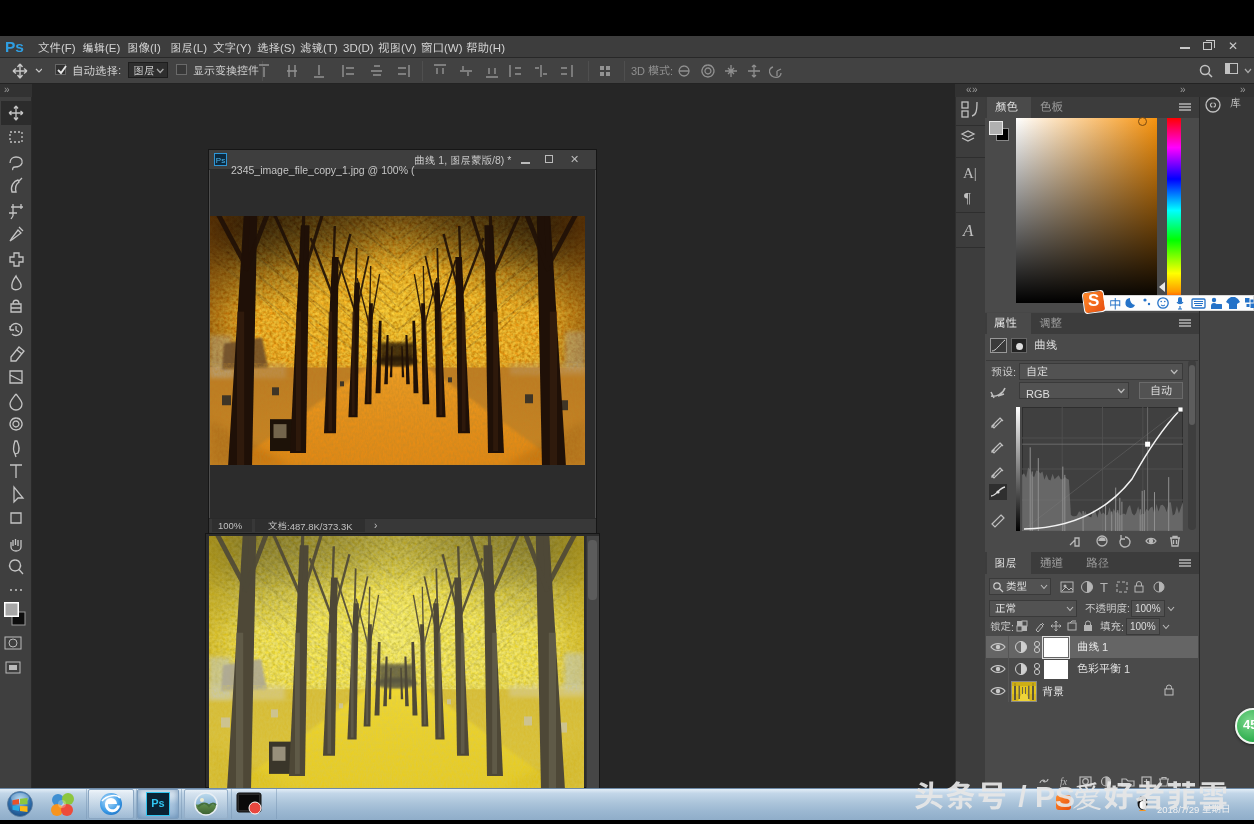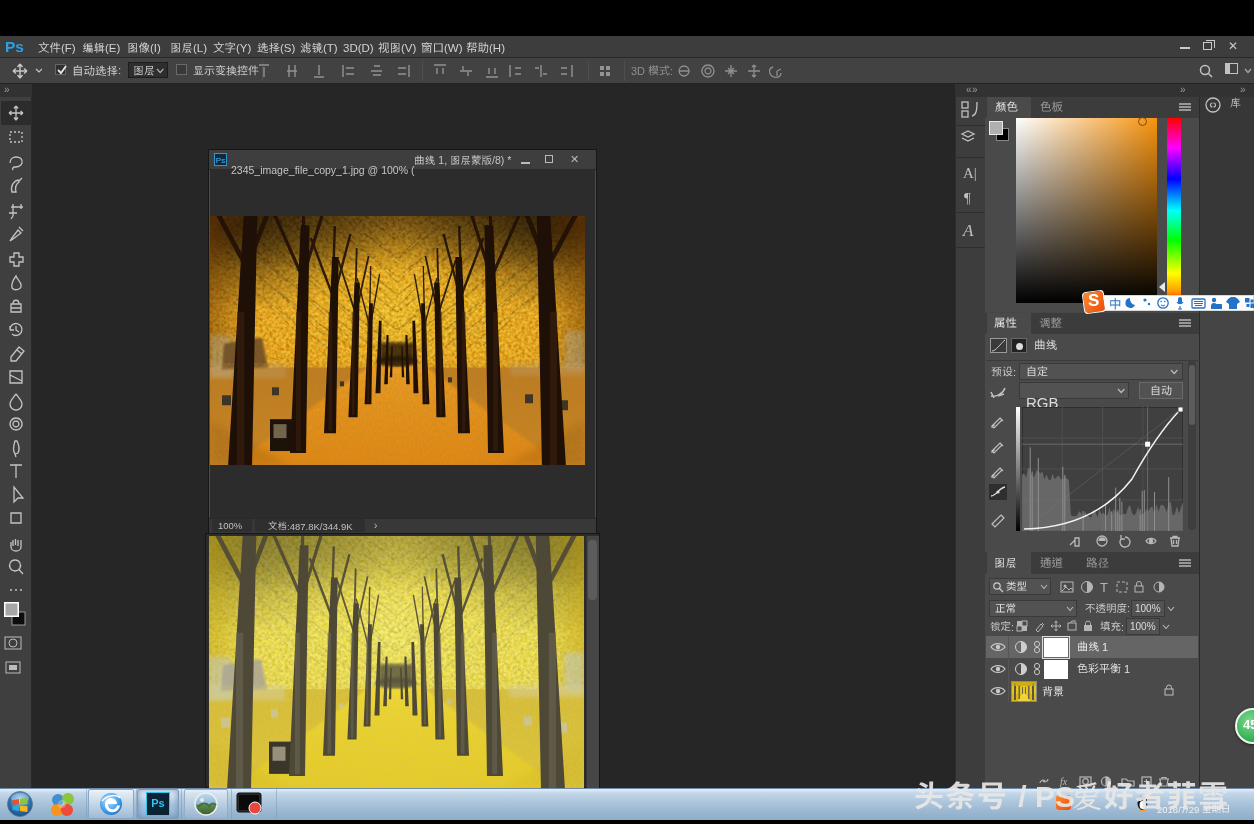--- a/index.html
+++ b/index.html
@@ -504,21 +504,21 @@
 <div style="position:absolute;left:209.0px;top:518.0px;width:387.0px;height:14.5px;background:#383838;border-top:1px solid #2a2a2a"></div>
 <div style="position:absolute;left:212.0px;top:519.0px;width:40.0px;height:12.5px;background:#2f2f2f;"></div>
 <div style="position:absolute;left:218.0px;top:520.0px;font-size:9.5px;color:#c0c0c0;white-space:pre;line-height:11.4px">100%</div>
 <div style="position:absolute;left:255.0px;top:519.0px;width:110.0px;height:12.5px;background:#2f2f2f;"></div>
 <svg style="position:absolute;left:268.0px;top:521.0px;overflow:visible" width="19.0" height="12.3">
     <g transform="translate(0,8.17) scale(0.0950,-0.0950)" fill="#c0c0c0">
       <use href="#g6587" x="0"></use>
       <use href="#g6863" x="100"></use>
     </g>
   </svg>
-<div style="position:absolute;left:287.0px;top:520.5px;font-size:9.5px;color:#c0c0c0;white-space:pre;line-height:11.4px">:487.8K/344.9K</div>
+<div style="position:absolute;left:287.0px;top:520.5px;font-size:9.5px;color:#c0c0c0;white-space:pre;line-height:11.4px">:487.8K/373.3K</div>
 <div style="position:absolute;left:374.0px;top:519.5px;font-size:10.0px;color:#c0c0c0;white-space:pre;line-height:12.0px">›</div>
 <div style="position:absolute;left:205px;top:533px;width:395px;height:255px;background:#2c2c2c;border:1px solid #161616"></div>
 <div style="position:absolute;left:209px;top:536px;width:375px;height:252px;overflow:hidden">
     <svg width="375" height="252" viewBox="0 0 375 250" preserveAspectRatio="none" style="display:block">
       <defs>
         <radialGradient id="bcan" cx="0.5" cy="0.58" r="0.8">
           <stop offset="0" stop-color="#fff034"></stop>
           <stop offset="0.5" stop-color="#f2d71a"></stop>
           <stop offset="1" stop-color="#c2a30f"></stop>
         </radialGradient>
@@ -793,21 +793,21 @@
       <use href="#g5B9A" x="100"></use>
     </g>
   </svg>
 <svg style="position:absolute;left:1170px;top:369px" width="9" height="6">
     <path d="M1,1 l3.2,3.5 3.2,-3.5" stroke="#bbb" stroke-width="1.2" fill="none"></path>
   </svg>
 <svg style="position:absolute;left:988px;top:384px" width="20" height="16">
     <path d="M3,12 c5,1 12,-2 14,-8 M10,12 l6,-2 M3,8 l3,6" stroke="#c0c0c0" stroke-width="1.5" fill="none"></path>
   </svg>
 <div style="position:absolute;left:1019px;top:382px;width:110px;height:17px;background:#525252;border:1px solid #3a3a3a"></div>
-<div style="position:absolute;left:1026.0px;top:396px;font-size:15px;color:#ddd;white-space:pre;line-height:13.2px">RGB</div>
+<div style="position:absolute;left:1026.0px;top:388px;font-size:11.0px;color:#ddd;white-space:pre;line-height:13.2px">RGB</div>
 <svg style="position:absolute;left:1117px;top:388px" width="9" height="6">
     <path d="M1,1 l3.2,3.5 3.2,-3.5" stroke="#bbb" stroke-width="1.2" fill="none"></path>
   </svg>
 <div style="position:absolute;left:1139px;top:382px;width:44px;height:17px;background:#525252;border:1px solid #6a6a6a"></div>
 <svg style="position:absolute;left:1150.0px;top:384.5px;overflow:visible" width="22.0" height="14.3">
     <g transform="translate(0,9.46) scale(0.1100,-0.1100)" fill="#ddd">
       <use href="#g81EA" x="0"></use>
       <use href="#g52A8" x="100"></use>
     </g>
   </svg>

